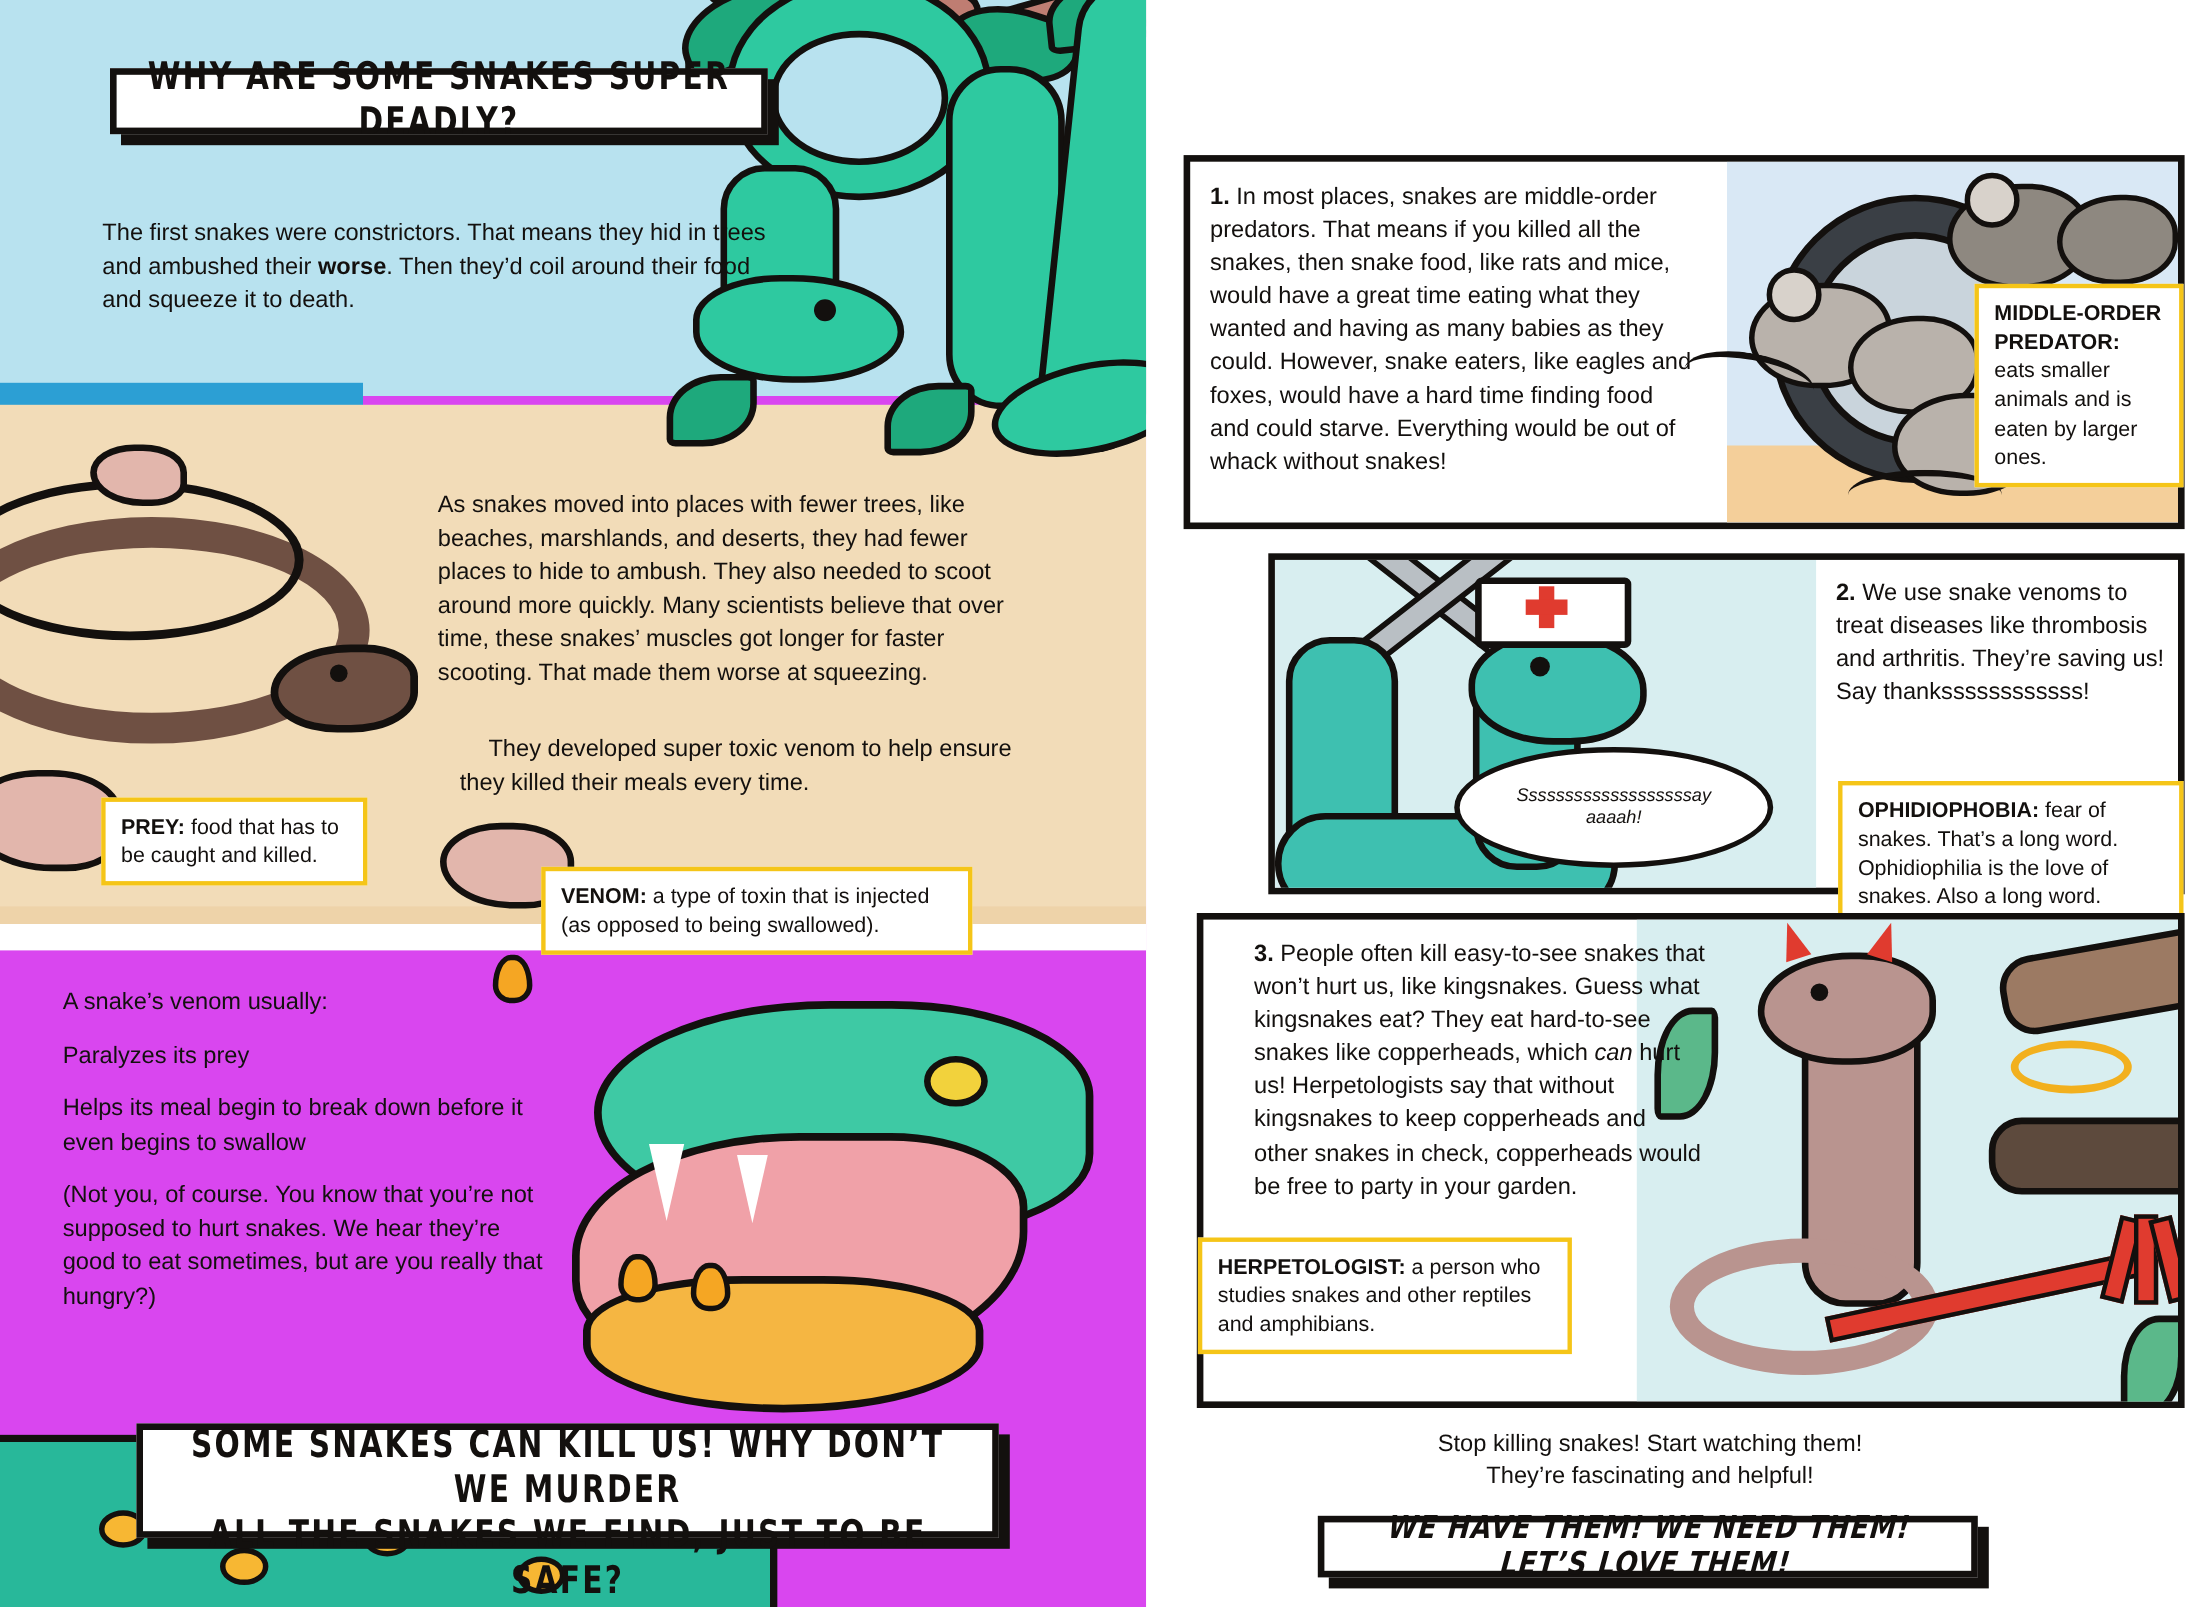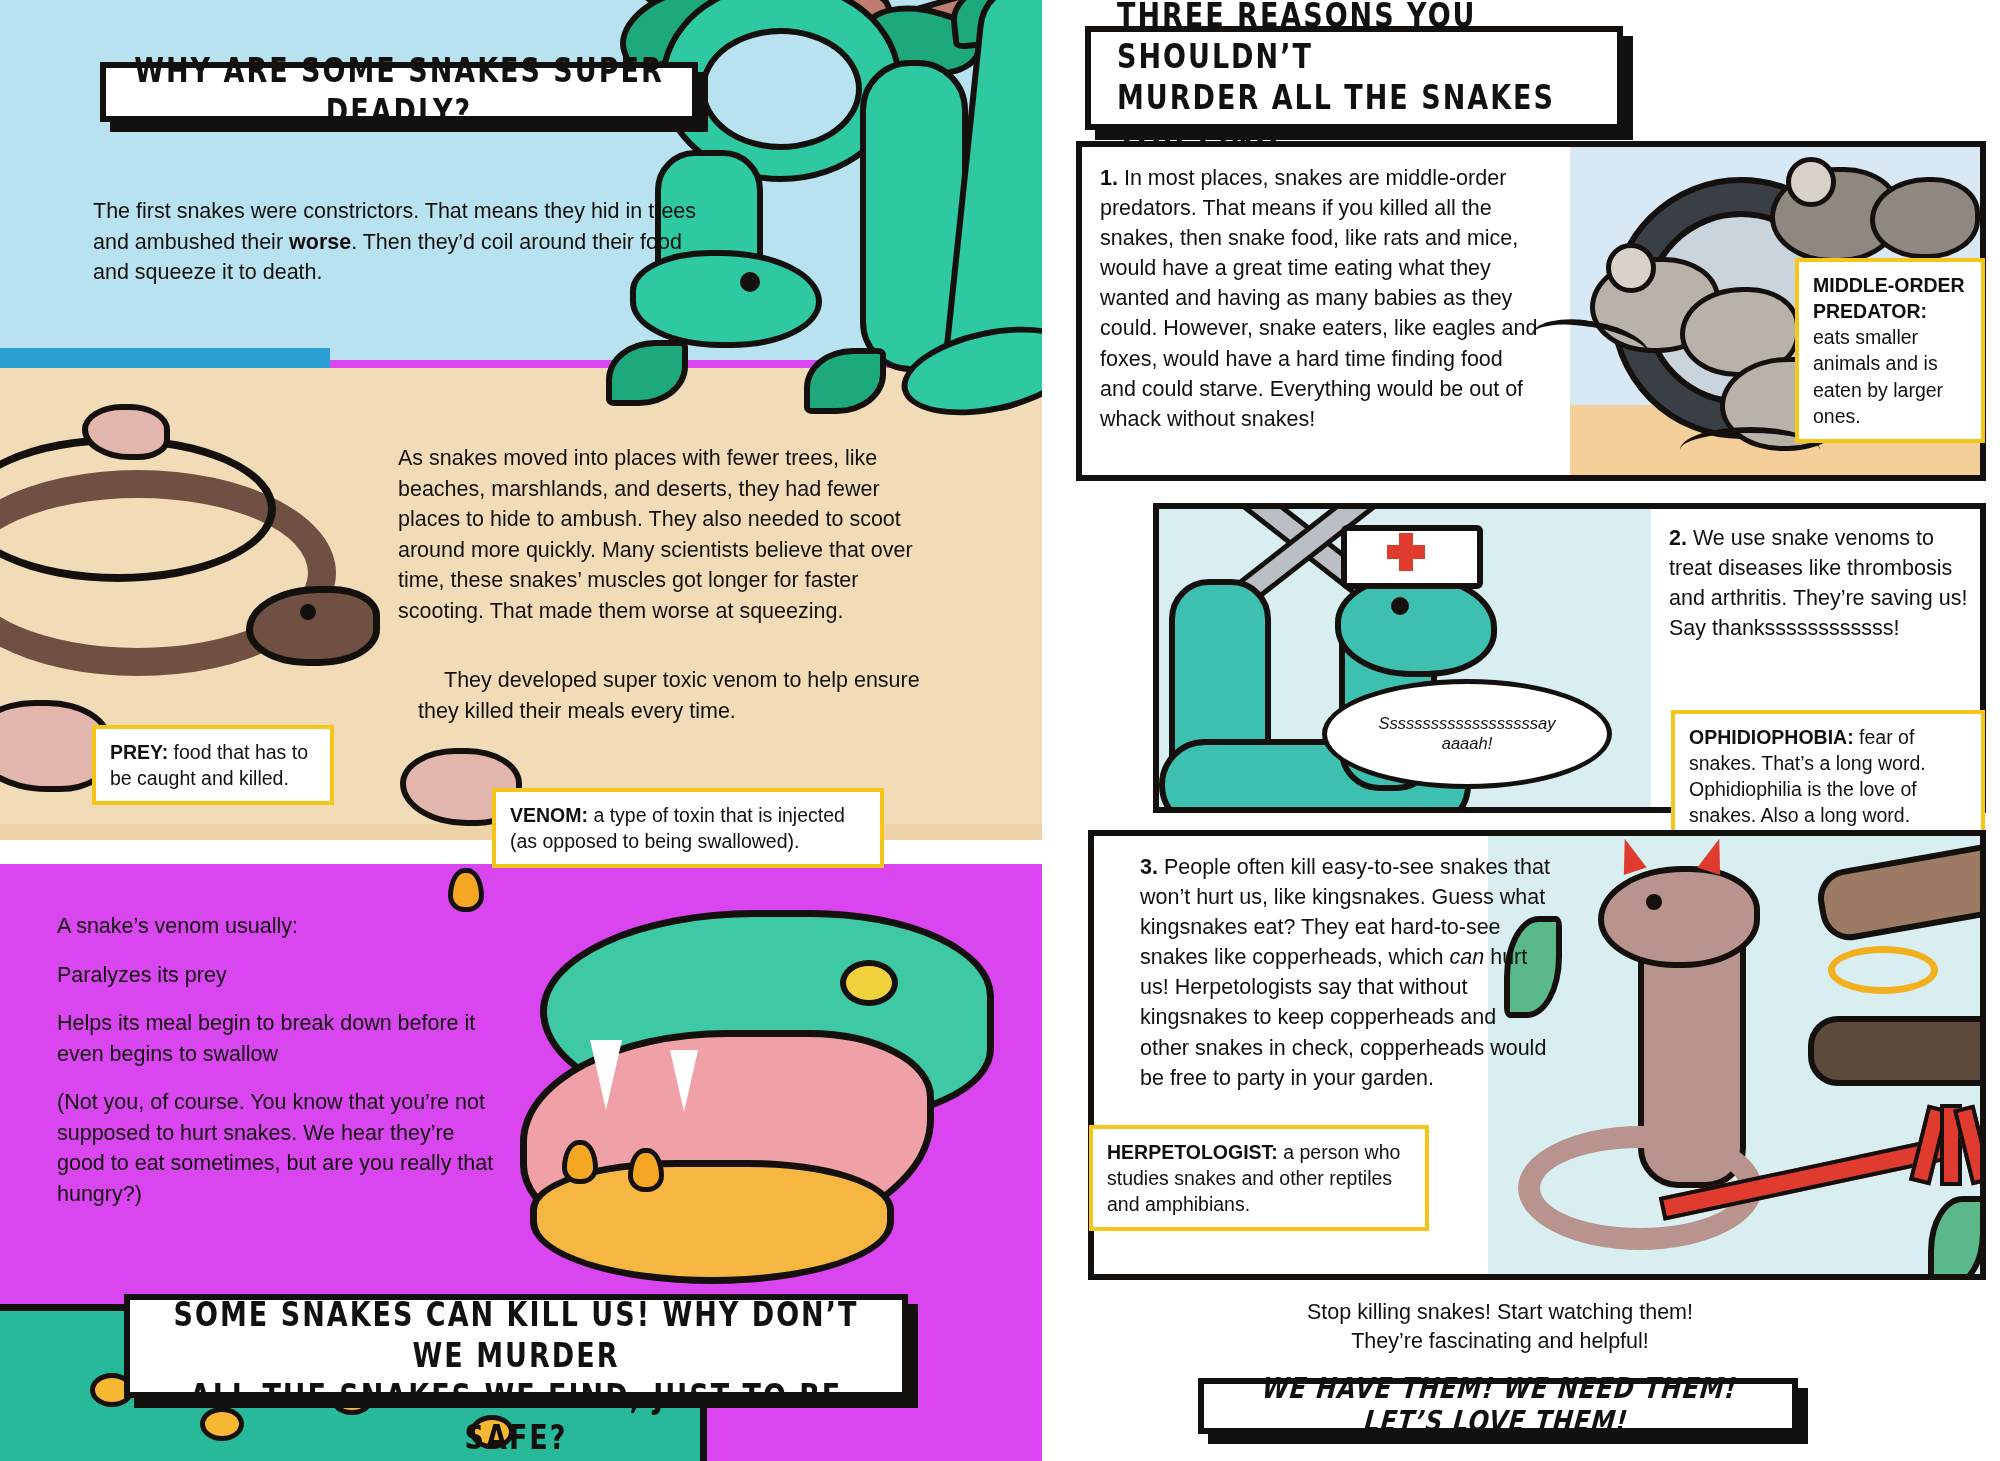--- a/index.html
+++ b/index.html
@@ -157,21 +157,21 @@
     line-height: 1.42;
     color: #13100e;
   }
   .body-text b { font-weight: bold; }
 
   #para-constrictors { left: 93px; top: 196px; width: 620px; }
   #para-moved        { left: 398px; top: 443px; width: 548px; }
   #para-toxic        { left: 398px; top: 665px; width: 548px; text-indent: 26px; margin-left: 20px; }
 
   #venom-list { left: 57px; top: 895px; width: 450px; }
-  #venom-list p { margin: 16px 0 18px 0; }
+  #venom-list p { margin: 0 0 18px 0; }
 
   
   .callout {
     position: absolute;
     background: #ffffff;
     border: 4px solid #f5c518;
     padding: 10px 14px;
     box-sizing: border-box;
     font-family: "Liberation Sans", sans-serif;
     font-size: 19.5px;
@@ -467,24 +467,20 @@
   </div>
 
   <div class="banner" id="heading-bottom-left">
     <div class="banner-text">SOME SNAKES CAN KILL US! WHY DON’T WE MURDER
 ALL THE SNAKES WE FIND, JUST TO BE SAFE?</div>
   </div>
 </div>
 
 <div class="page page-right">
 
-  <div class="banner" id="heading-three" style="left:43px;">
-    <div class="banner-text">THREE REASONS YOU SHOULDN’T
-MURDER ALL THE SNAKES YOU FIND:</div>
-  </div>
 
   <div class="panel" id="panel-1" style="left:34px;">
     <div class="panel-art">
       <div class="panel-art-floor"></div>
       <div class="pipe" style="left:40px; top:30px; width:250px; height:250px; background:#3a3f45;"></div>
       <div class="pipe" style="left:74px; top:64px; width:182px; height:182px; background:#c9d4dc;"></div>
       <div class="rodent" style="left:20px; top:110px; width:120px; height:86px;"></div>
       <div class="rodent dark" style="left:200px; top:20px; width:120px; height:86px;"></div>
       <div class="rodent" style="left:110px; top:140px; width:110px; height:80px;"></div>
       <div class="rodent dark" style="left:240px; top:130px; width:120px; height:88px;"></div>

